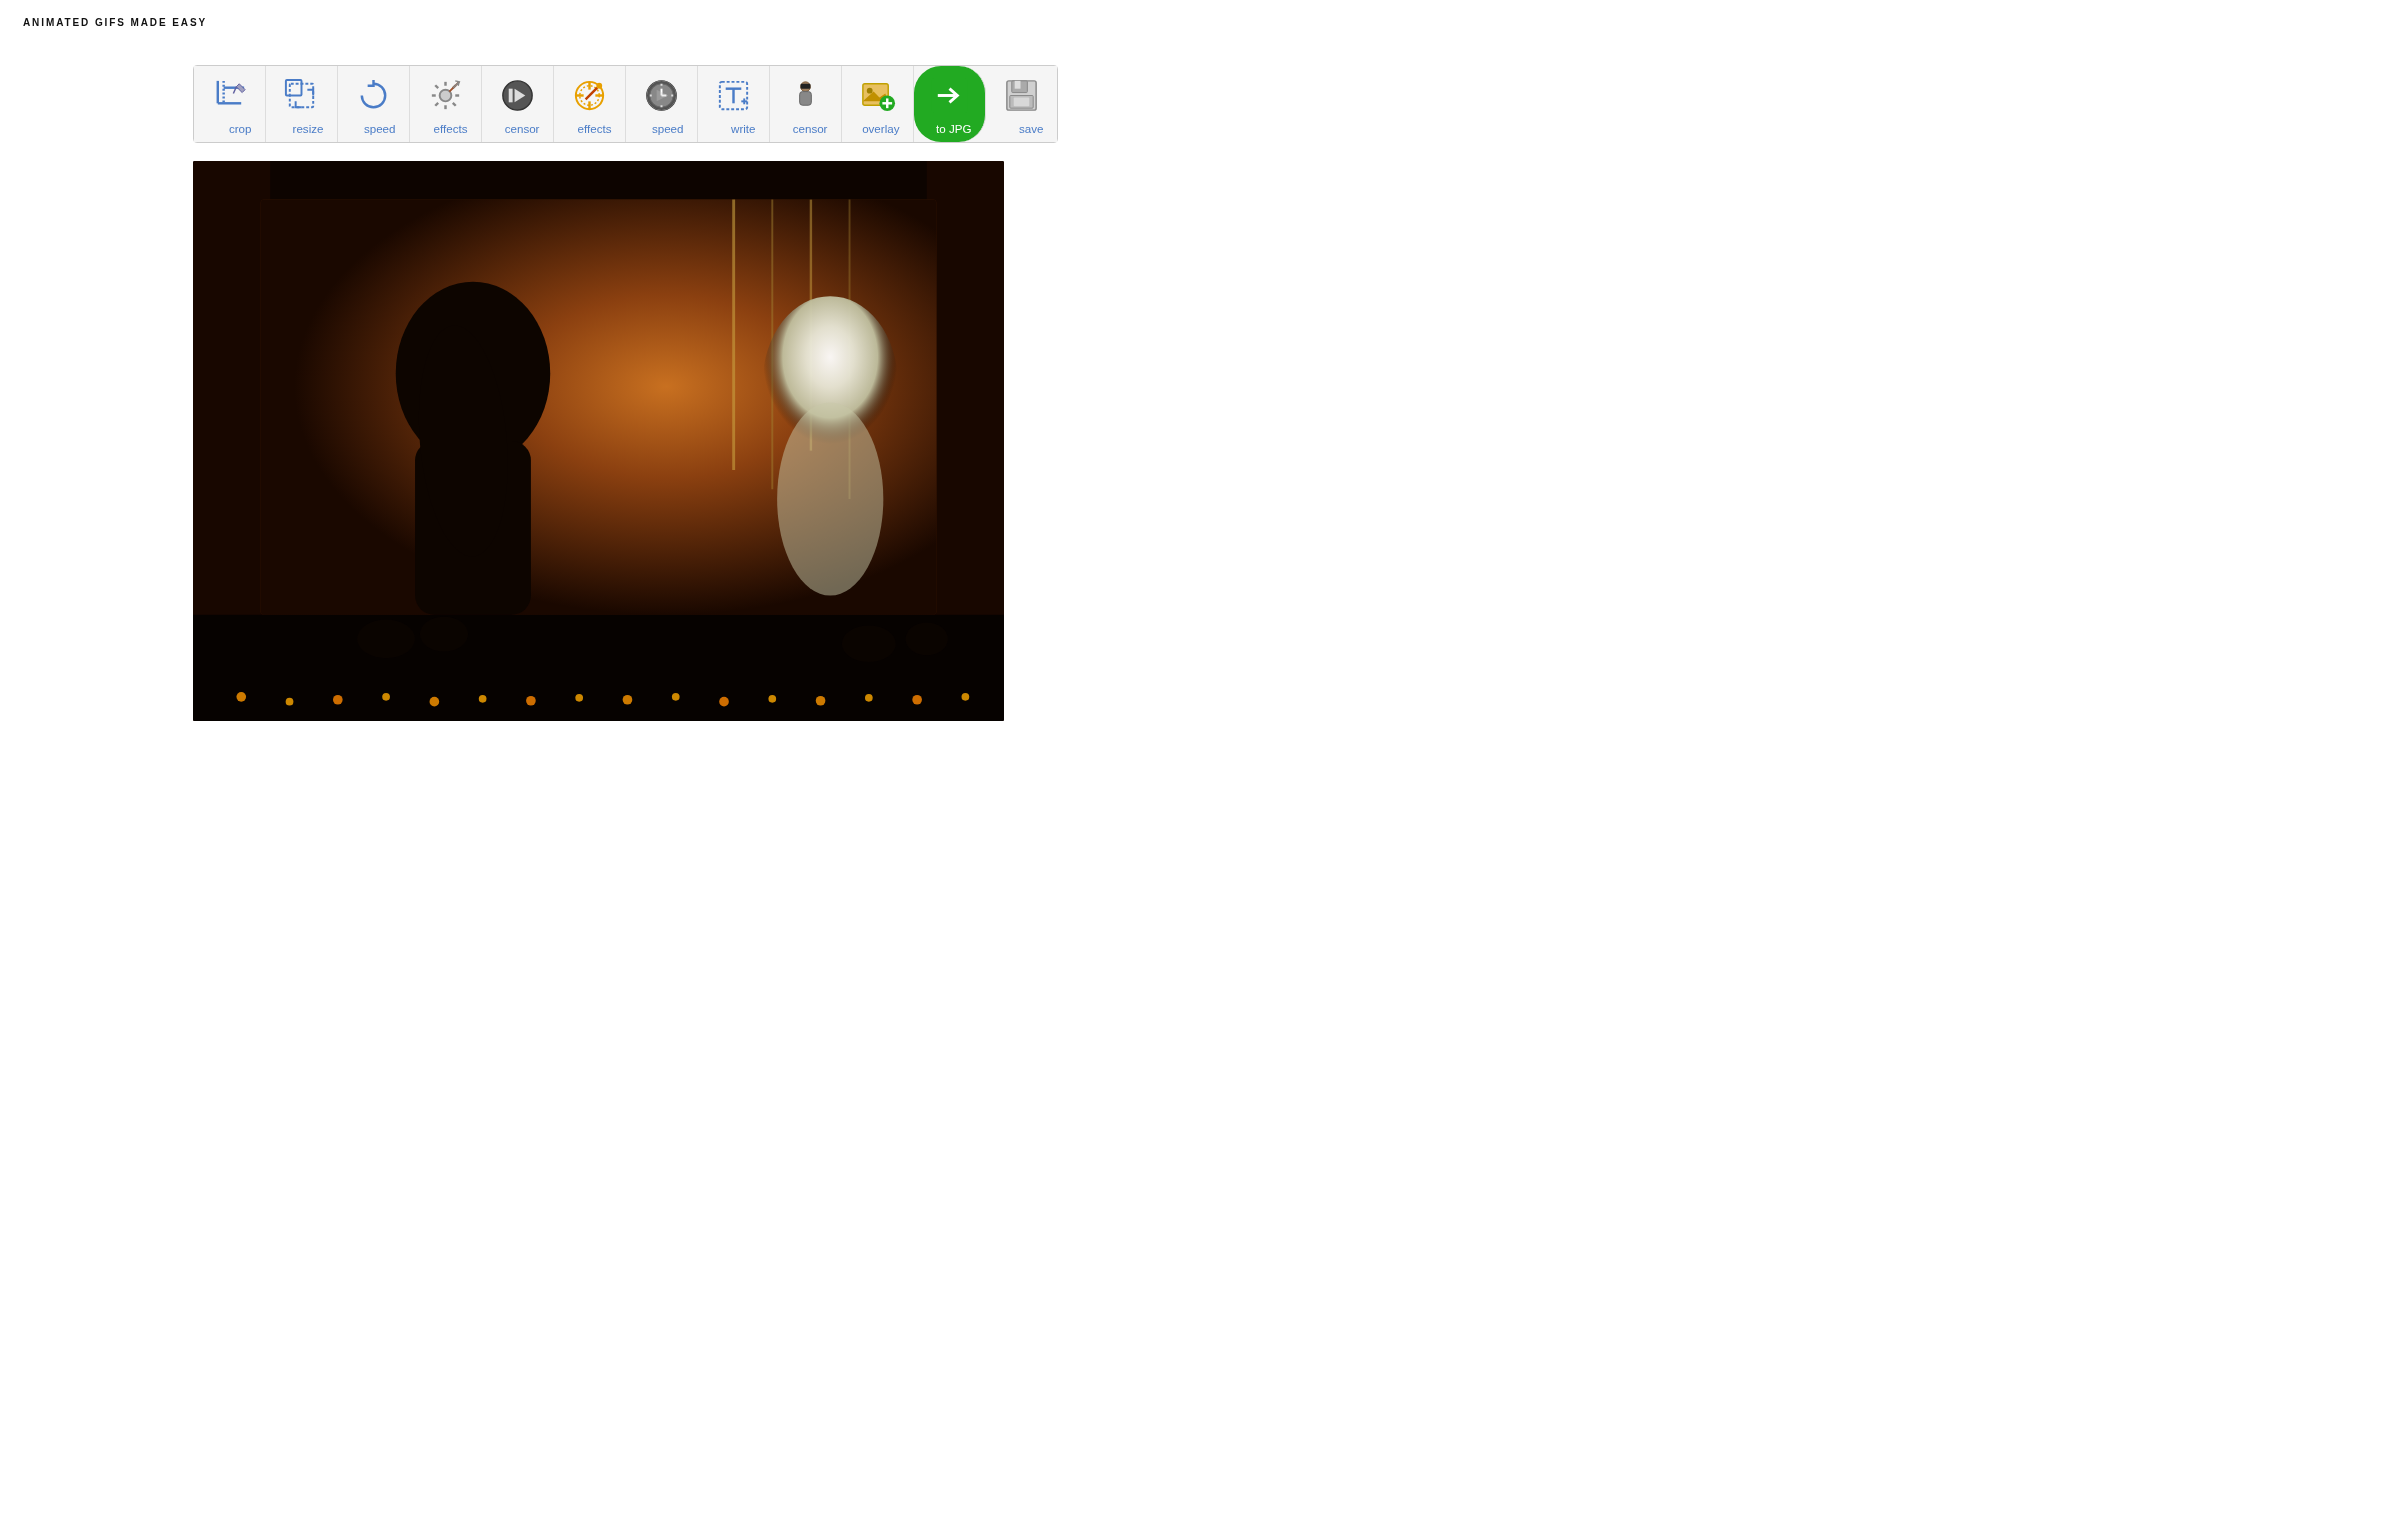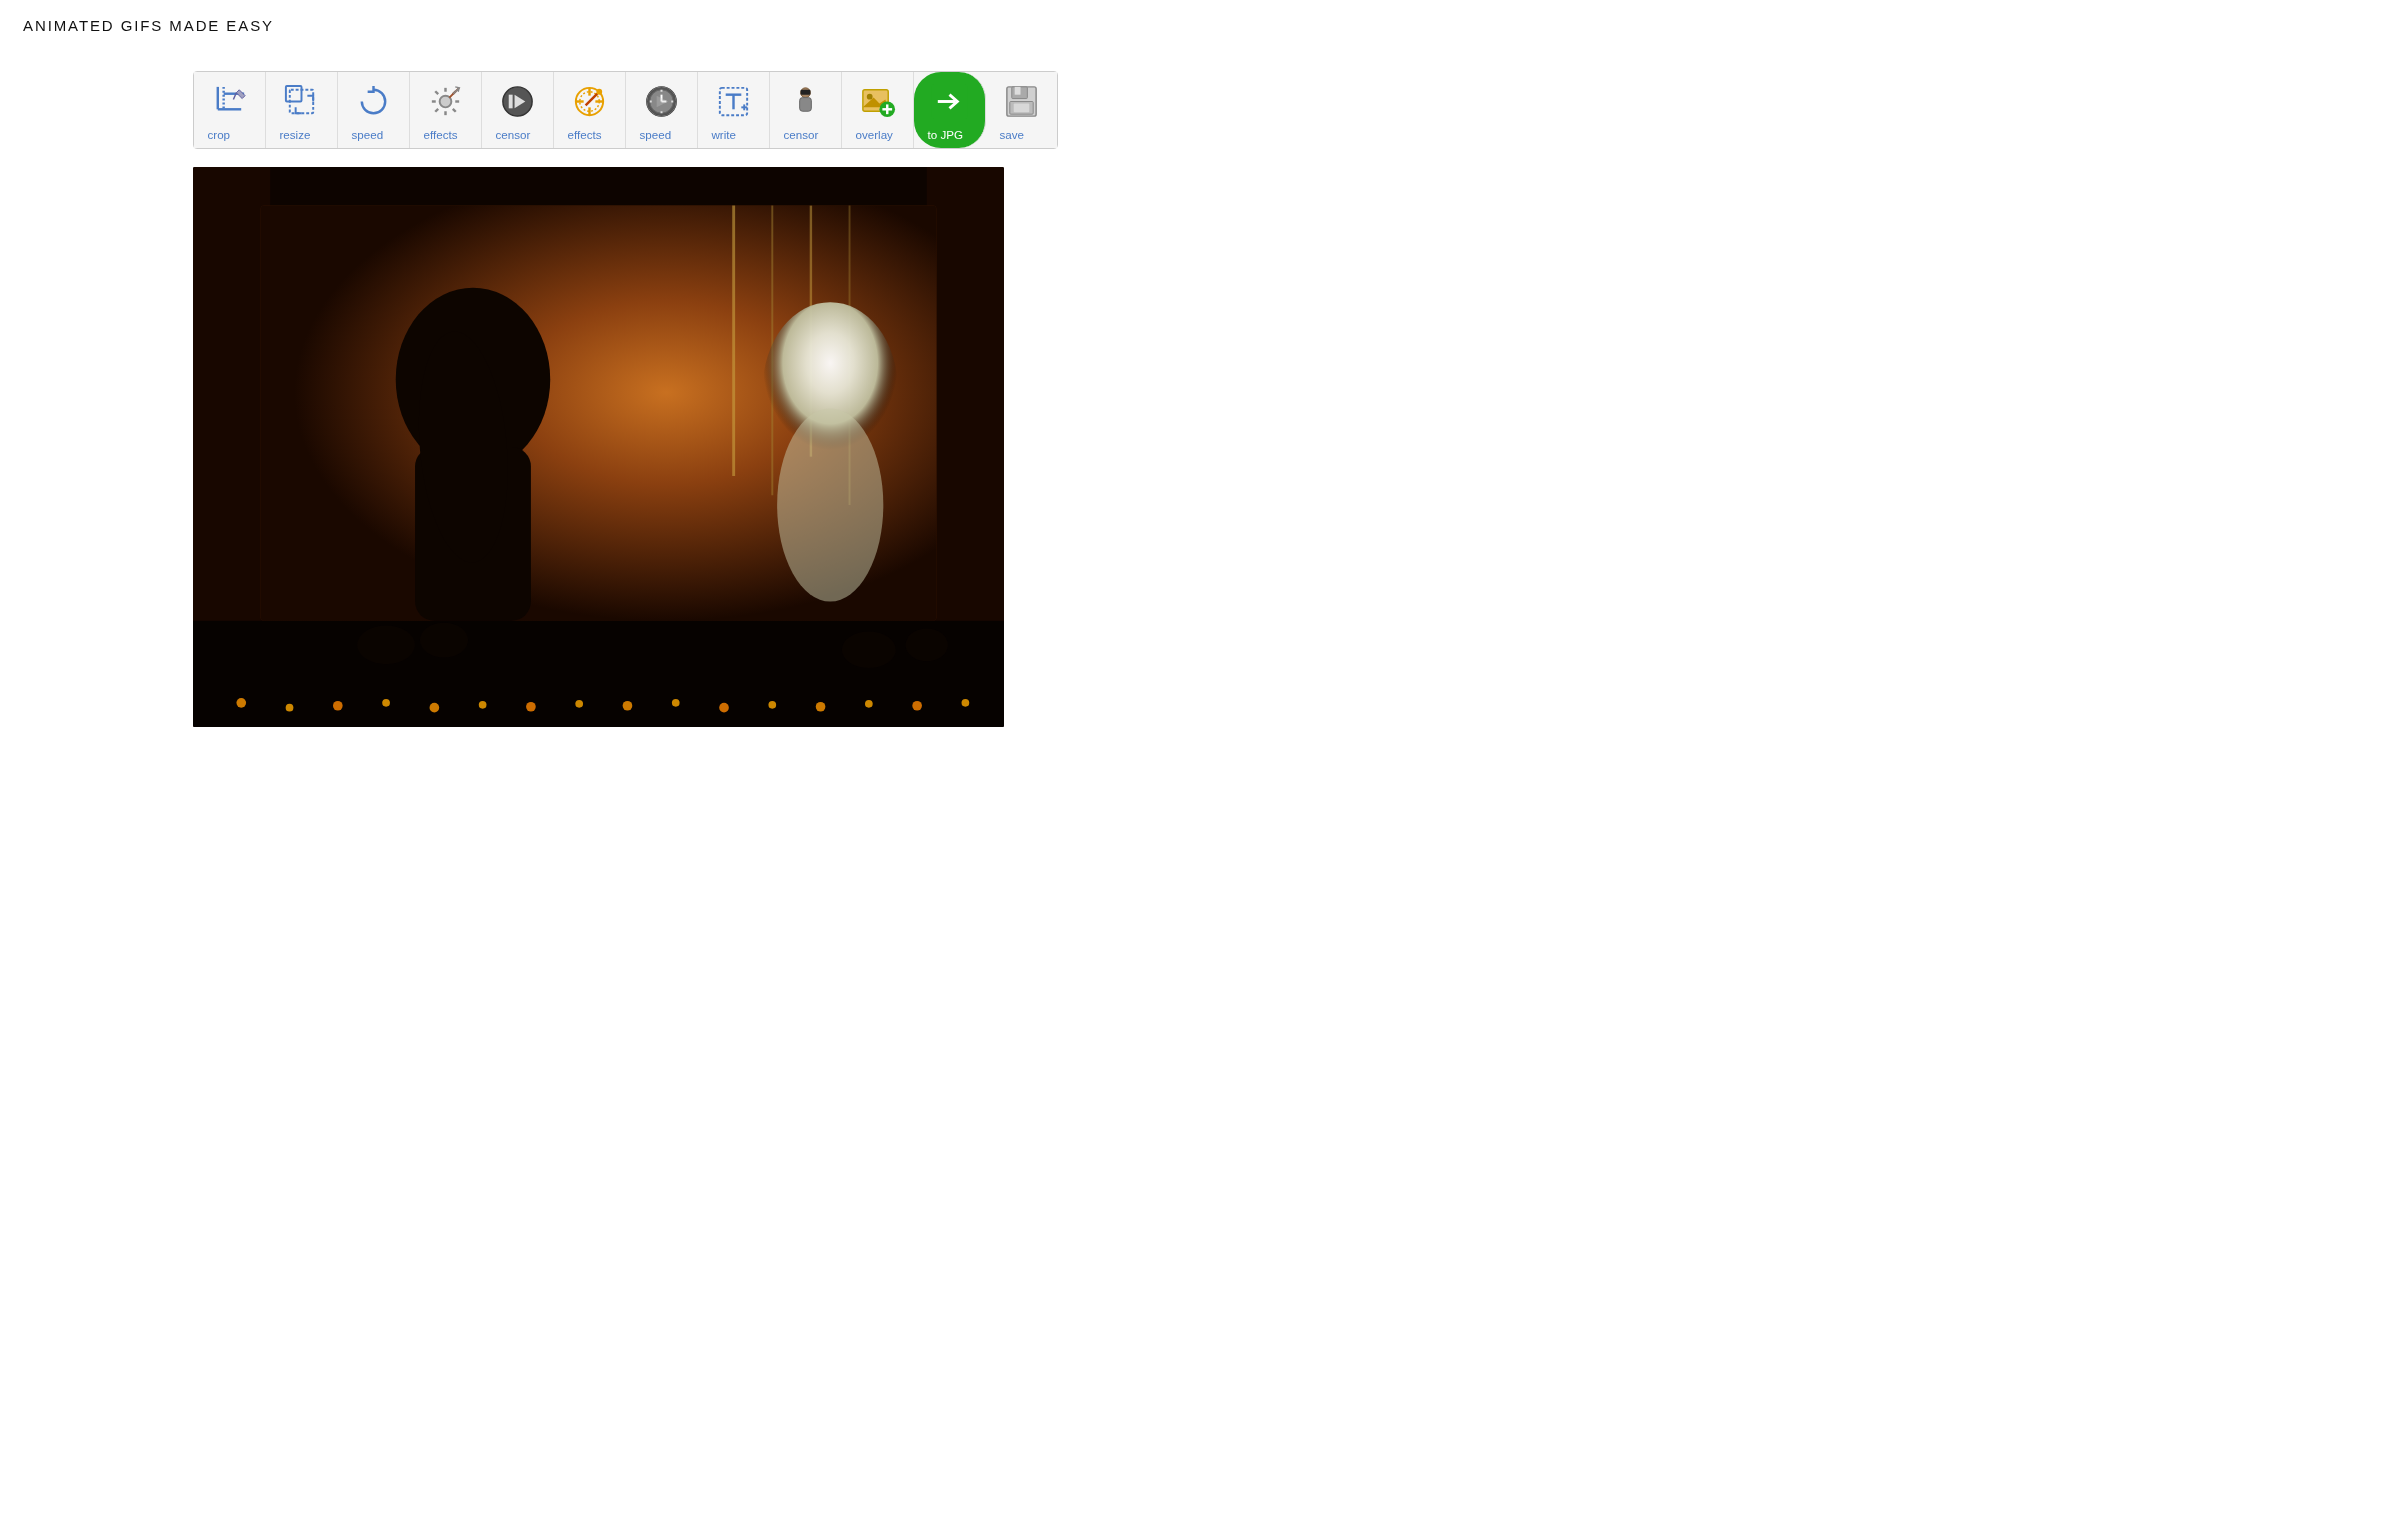--- a/index.html
+++ b/index.html
@@ -13,22 +13,22 @@
     }
     .logo-title {
       font-size: 35px;
       font-weight: 900;
       font-family: 'Arial Black', Arial, sans-serif;
       letter-spacing: 1px;
       color: #111;
       text-transform: uppercase;
     }
     .logo-subtitle {
-      font-size: 15px;
-      font-weight: normal;
+      font-size: 10px;
+      font-weight: bold;
       letter-spacing: 1.9px;
       color: #111;
       text-transform: uppercase;
     }
     .main-content {
       margin-left: 0;
       padding: 19.3px 39px 39px 193px;
     }
     .page-title {
       font-size: 31px;
@@ -42,21 +42,21 @@
       align-items: center;
       border: 1px solid #ccc;
       border-radius: 3.9px;
       width: fit-content;
       margin-bottom: 17.4px;
       background: #f5f5f5;
     }
     .tool-item {
       display: flex;
       flex-direction: column;
-      align-items: flex-start;
+      align-items: flex-end;
       justify-content: center;
       padding: 7.7px 13.5px;
       cursor: pointer;
       border-right: 1px solid #ddd;
       min-width: 66px;
       background: #f5f5f5;
       transition: background 0.15s;
       text-decoration: none;
     }
     .tool-item:last-child {

